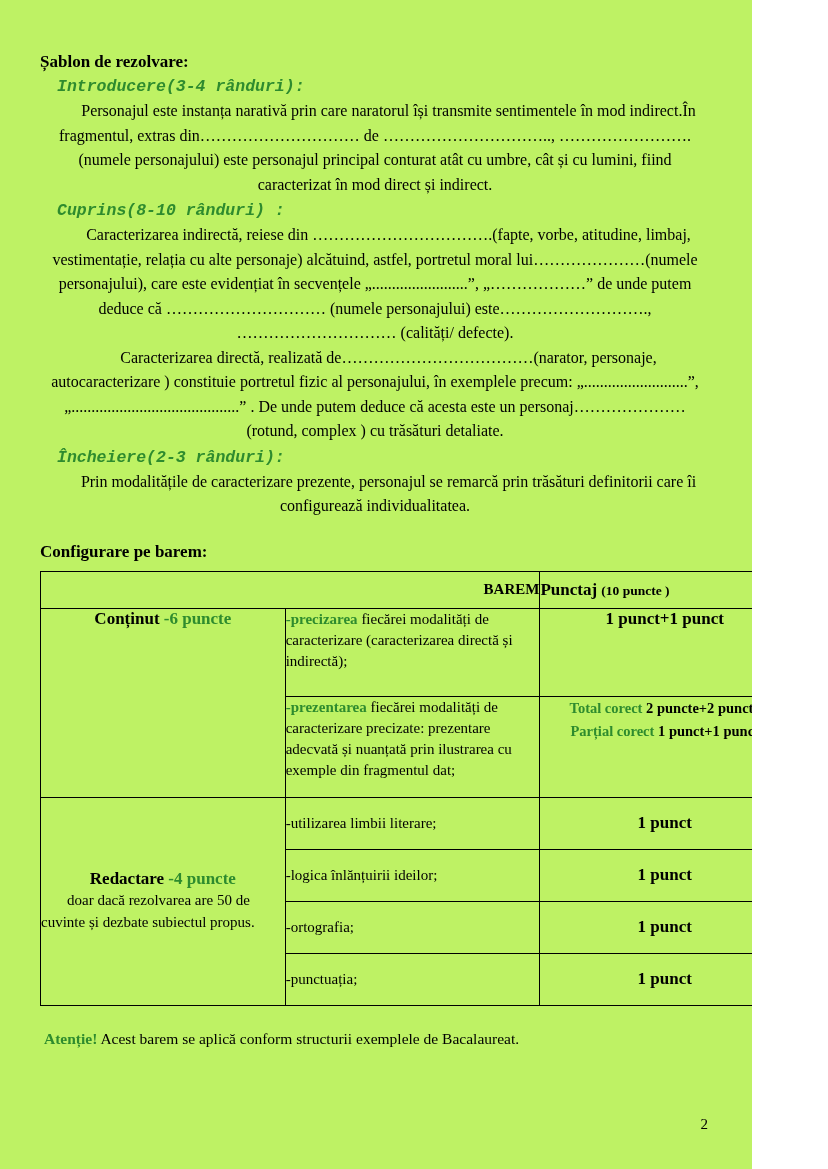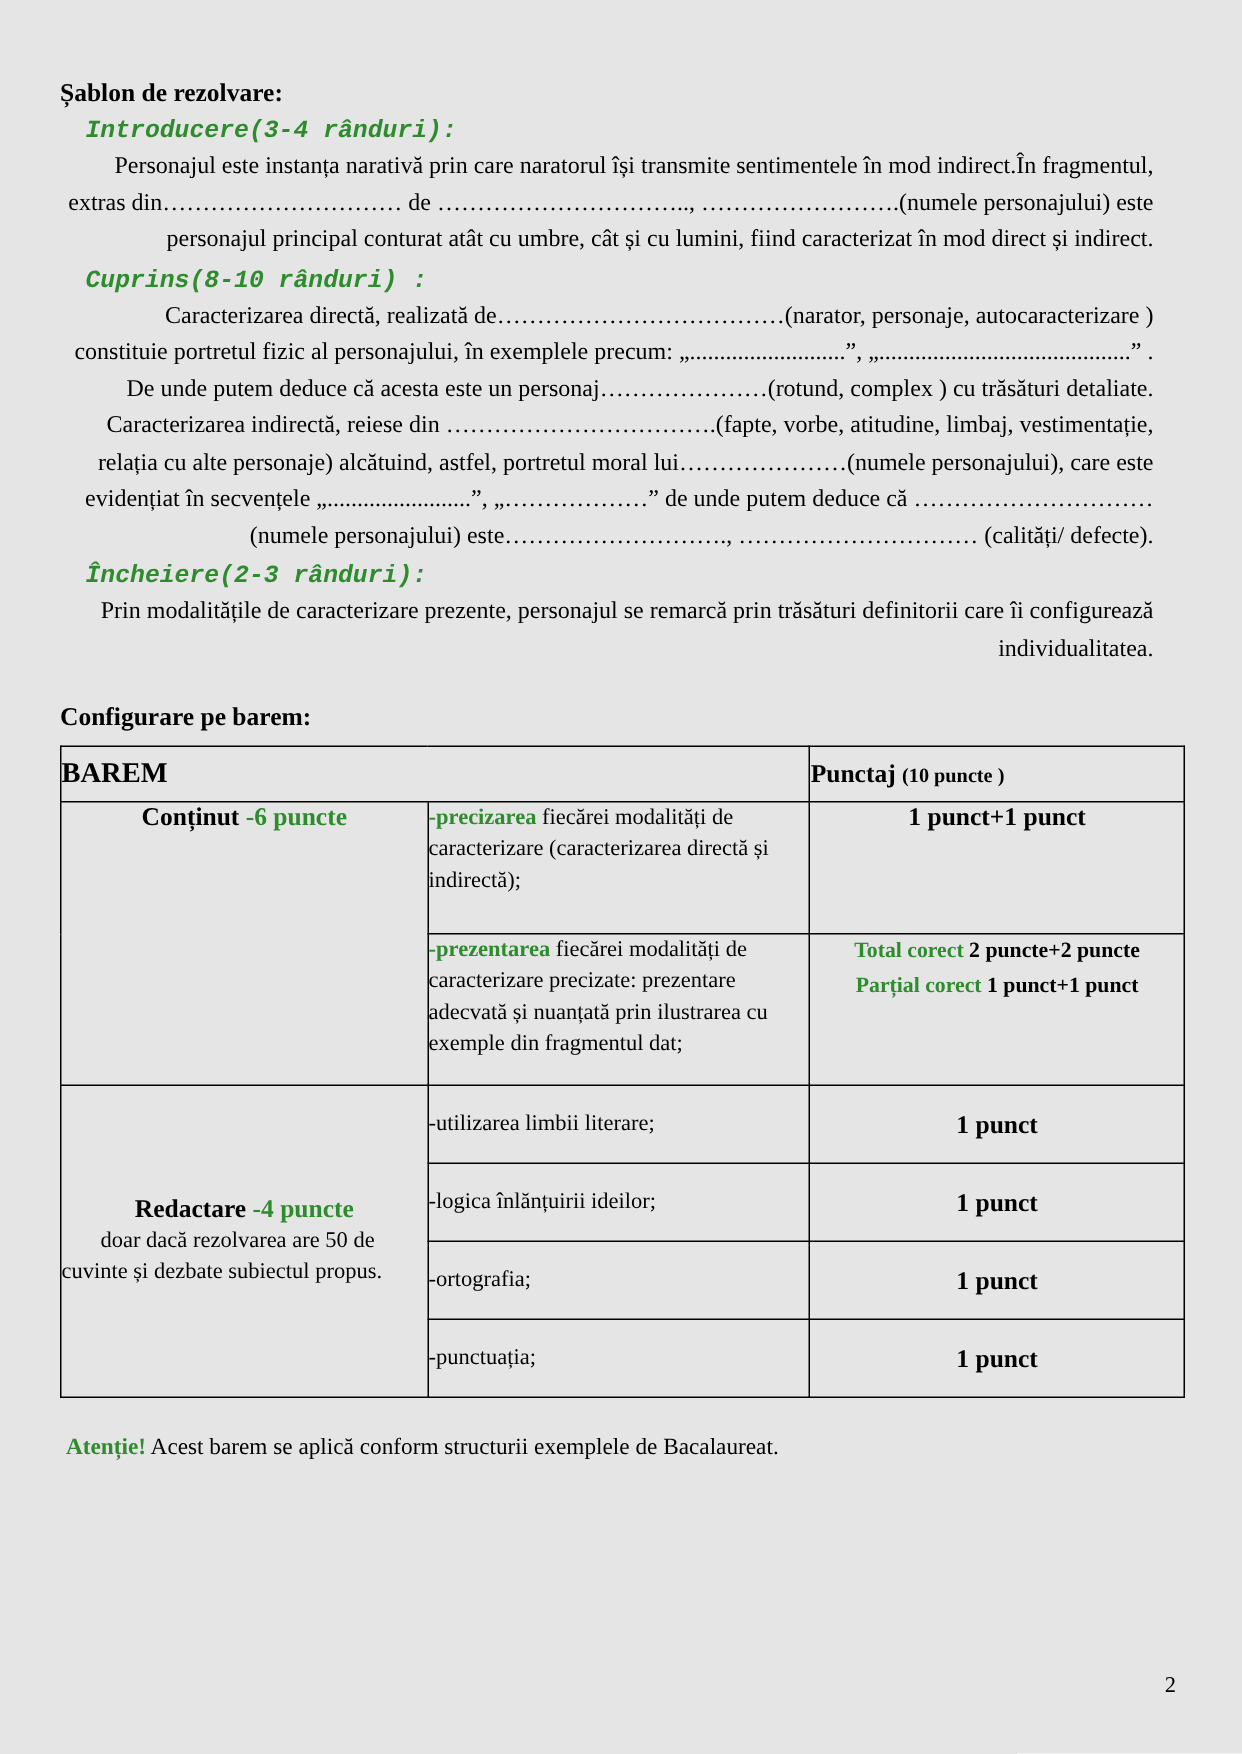--- a/index.html
+++ b/index.html
@@ -7,49 +7,49 @@
     --ink:#000000;
   }
   html,body{margin:0;padding:0;background:#ffffff;}
   body{
     width:828px;height:1169px;
     font-family:"Liberation Serif", serif;
     color:var(--ink);
   }
   .page{
     position:relative;
-    width:828px;height:1169px;
+    width:752px;height:1169px;
     box-sizing:border-box;
-    padding:52px 59px 0 40px;
-    background:#e5e5e5;
+    padding:52px 42px 0 40px;
+    background:#bef264;
     overflow:hidden;
   }
   .h-main{
     font-size:17px;font-weight:700;margin:0 0 5px 0;
   }
   .h-green{
     color:var(--green);font-weight:700;font-style:italic;
     font-size:16.5px;margin:4px 0 3px 17px;font-family:Liberation Mono, monospace;
   }
   p.body{
     margin:0;font-size:16px;line-height:24.5px;
-    text-indent:27px;text-align:right;
+    text-indent:27px;text-align:center;
   }
   .h-barem{margin-top:23px;margin-bottom:9px;}
 
   table.barem{
     border-collapse:collapse;width:750px;
   }
   table.barem th, table.barem td{
     border:1.5px solid #000;
     font-family:"Liberation Serif", serif;
     padding:0;
   }
   .th-barem{
-    height:36px;font-size:19px;font-weight:700;text-align:left;vertical-align:middle;
+    height:36px;font-size:15px;font-weight:700;text-align:right;vertical-align:middle;
     width:500px;
   }
   .th-punctaj{
     font-size:17px;font-weight:700;text-align:left;vertical-align:middle;width:250px;
   }
   .punctaj-note{font-size:13.5px;font-weight:700;}
 
   .label-cell{width:245px;}
   .crit-col{width:255px;}
   .pts-col{width:250px;}
@@ -97,22 +97,22 @@
 <body>
 
 <div class="page">
 
   <h1 class="h-main">Șablon de rezolvare:</h1>
 
   <h2 class="h-green">Introducere(3-4 rânduri):</h2>
   <p class="body">Personajul este instanța narativă prin care naratorul își transmite sentimentele în mod indirect.În fragmentul, extras din………………………… de ………………………….., …………………….(numele personajului) este personajul principal conturat atât cu umbre, cât și cu lumini, fiind caracterizat în mod direct și indirect.</p>
 
   <h2 class="h-green">Cuprins(8-10 rânduri) :</h2>
+  <p class="body">Caracterizarea indirectă, reiese din …………………………….(fapte, vorbe, atitudine, limbaj, vestimentație, relația cu alte personaje) alcătuind, astfel, portretul moral lui…………………(numele personajului), care este evidențiat în secvențele „........................”, „………………” de unde putem deduce că ………………………… (numele personajului) este………………………., ………………………… (calități/ defecte).</p>
   <p class="body">Caracterizarea directă, realizată de………………………………(narator, personaje, autocaracterizare ) constituie portretul fizic al personajului, în exemplele precum: „..........................”, „..........................................” . De unde putem deduce că acesta este un personaj…………………(rotund, complex ) cu trăsături detaliate.</p>
-  <p class="body">Caracterizarea indirectă, reiese din …………………………….(fapte, vorbe, atitudine, limbaj, vestimentație, relația cu alte personaje) alcătuind, astfel, portretul moral lui…………………(numele personajului), care este evidențiat în secvențele „........................”, „………………” de unde putem deduce că ………………………… (numele personajului) este………………………., ………………………… (calități/ defecte).</p>
 
   <h2 class="h-green">Încheiere(2-3 rânduri):</h2>
   <p class="body">Prin modalitățile de caracterizare prezente, personajul se remarcă prin trăsături definitorii care îi configurează individualitatea.</p>
 
   <h1 class="h-main h-barem">Configurare pe barem:</h1>
 
   <table class="barem">
     <tbody>
         <tr>
       <th colspan="2" class="th-barem">BAREM</th>

